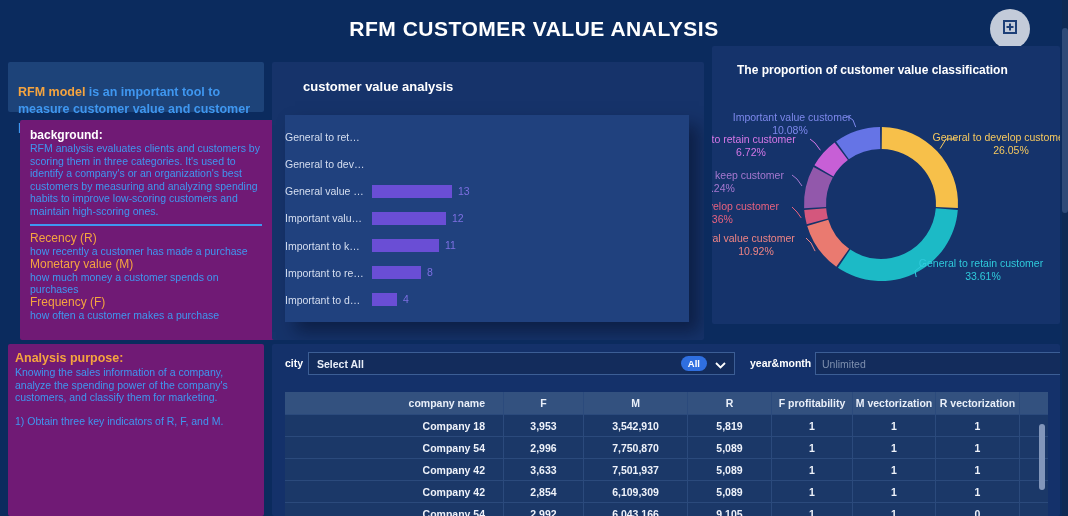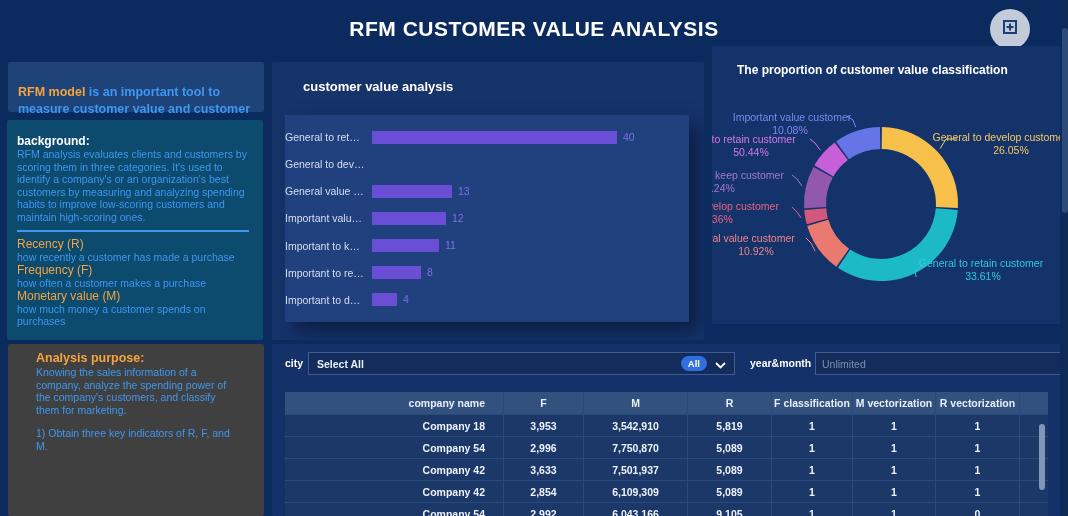--- a/index.html
+++ b/index.html
@@ -12,22 +12,22 @@
     color:#ffffff; font-size:21px; font-weight:bold; letter-spacing:.5px; }
   .expand-btn { position:absolute; top:9px; right:38px; width:40px; height:40px; border-radius:50%;
     background:#c3cbd9; display:flex; align-items:center; justify-content:center; cursor:pointer; }
 
   
   .page-scrollbar { position:absolute; right:0; top:0; width:6px; height:516px; background:#0e2a55; }
   .page-scrollbar .thumb { position:absolute; top:28px; left:0; width:6px; height:185px; background:#2e4a78; border-radius:3px; }
 
   .panel { position:absolute; border-radius:2px; }
   .p-intro    { left:8px;  top:62px;  width:256px; height:50px;  background:#1d4379; padding:22px 10px; }
-  .p-back     { left:7px;  top:120px; width:256px; height:220px; background:#0c4a6e; padding:14px 10px; overflow:hidden; }
-  .p-analysis { left:8px;  top:344px; width:256px; height:172px; background:#404040; padding:7px 28px; overflow:hidden; }
+  .p-back     { left:20px;  top:120px; width:256px; height:220px; background:#701a75; padding:8px 10px; overflow:hidden; }
+  .p-analysis { left:8px;  top:344px; width:256px; height:172px; background:#701a75; padding:7px 7px; overflow:hidden; }
   .p-bar      { left:272px; top:62px; width:432px; height:278px; background:#16336a; overflow:hidden; }
   .p-donut    { left:712px; top:46px; width:348px; height:278px; background:#15336b; overflow:hidden; }
   .p-bottom   { left:272px; top:344px; width:788px; height:172px; background:#14316a; overflow:hidden; }
 
   
   .intro-text { font-size:12.5px; line-height:17px; font-weight:bold; color:#3f97f0; }
   .orange { color:#f5a43f; }
   .azure  { color:#3f97f0; }
   .white-h { color:#ffffff; font-weight:bold; font-size:12px; }
   .body-txt { color:#3f97f0; font-size:10.5px; line-height:12.5px; }
@@ -104,42 +104,41 @@
 
   <section class="panel p-back">
     <div class="white-h">background:</div>
     <p class="body-txt">RFM analysis evaluates clients and customers by scoring them in three categories. It's used to identify a company's or an organization's best customers by measuring and analyzing spending habits to improve low-scoring customers and maintain high-scoring ones.</p>
     <hr class="divider">
     <div>
       <div class="metric-term">Recency  (R)</div>
       <div class="metric-desc">how recently a customer has made a purchase</div>
     </div>
     <div>
+      <div class="metric-term">Monetary value  (M)</div>
+      <div class="metric-desc">how much money a customer spends on purchases</div>
+    </div>
+    <div>
       <div class="metric-term">Frequency  (F)</div>
       <div class="metric-desc">how often a customer makes a purchase</div>
-    </div>
-    <div>
-      <div class="metric-term">Monetary value  (M)</div>
-      <div class="metric-desc">how much money a customer spends on purchases</div>
     </div>
   </section>
 
   <section class="panel p-analysis">
     <div class="sec-h">Analysis purpose:</div>
     <p class="body-txt" style="margin-bottom:11px;">Knowing the sales information of a company, analyze the spending power of the company's customers, and classify them for marketing.</p>
     <p class="idea-item">1) Obtain three key indicators of R, F, and M.</p>
 
   </section>
 
   <section class="panel p-bar">
     <h2 class="chart-title">customer value analysis</h2>
     <div class="bar-box" id="bar-rows">
         <div class="bar-row">
           <div class="bar-cat">General to retain customer</div>
-          <div class="bar-track"><div class="bar-fill" style="width: 245px; background: rgb(106, 78, 213);"></div><span class="bar-val">40</span></div>
         </div>
         <div class="bar-row">
           <div class="bar-cat">General to develop customer</div>
         </div>
         <div class="bar-row">
           <div class="bar-cat">General value customer</div>
           <div class="bar-track"><div class="bar-fill" style="width: 80px; background: rgb(106, 78, 213);"></div><span class="bar-val">13</span></div>
         </div>
         <div class="bar-row">
           <div class="bar-cat">Important value customer</div>
@@ -183,21 +182,21 @@
         <div class="d-lbl" style="left: 299px; top: 98px; color: rgb(246, 201, 95);">26.05%</div>
         <div class="d-lbl" style="left: 269px; top: 211px; color: rgb(47, 202, 219);">General to retain customer</div>
         <div class="d-lbl" style="left: 271px; top: 224px; color: rgb(47, 202, 219);">33.61%</div>
         <div class="d-lbl" style="left: 27px; top: 186px; color: rgb(239, 132, 132);">General value customer</div>
         <div class="d-lbl" style="left: 44px; top: 199px; color: rgb(239, 132, 132);">10.92%</div>
         <div class="d-lbl" style="left: -4px; top: 154px; color: rgb(232, 98, 127);">Important to develop customer</div>
         <div class="d-lbl" style="left: 6px; top: 167px; color: rgb(232, 98, 127);">3.36%</div>
         <div class="d-lbl" style="left: 8px; top: 123px; color: rgb(166, 120, 208);">Important to keep customer</div>
         <div class="d-lbl" style="left: 8px; top: 136px; color: rgb(166, 120, 208);">9.24%</div>
         <div class="d-lbl" style="left: 18px; top: 87px; color: rgb(214, 120, 232);">Important to retain customer</div>
-        <div class="d-lbl" style="left: 39px; top: 100px; color: rgb(214, 120, 232);">50.44%</div>
+        <div class="d-lbl" style="left: 39px; top: 100px; color: rgb(214, 120, 232);">6.72%</div>
         <div class="d-lbl" style="left: 80px; top: 65px; color: rgb(125, 136, 236);">Important value customer</div>
         <div class="d-lbl" style="left: 78px; top: 78px; color: rgb(125, 136, 236);">10.08%</div>
       </div>
   </section>
 
   <section class="panel p-bottom">
     <span class="flt-label city-label">city</span>
     <div class="select-box">
       <span class="select-value">Select All</span>
       <span class="all-pill">All</span>
@@ -222,21 +221,21 @@
         </svg>
       </span>
     </div>
 
     <div class="table-wrap" id="data-table">
         <div class="t-row t-head">
           <div class="t-cell first">company name</div>
           <div class="t-cell">F</div>
           <div class="t-cell">M</div>
           <div class="t-cell">R</div>
-          <div class="t-cell">F classification</div>
+          <div class="t-cell">F profitability</div>
           <div class="t-cell">M vectorization</div>
           <div class="t-cell">R vectorization</div>
           <div class="t-cell last"></div>
         </div>
         <div class="t-row t-body-row">
           <div class="t-cell first">Company 18</div>
           <div class="t-cell">3,953</div>
           <div class="t-cell">3,542,910</div>
           <div class="t-cell">5,819</div>
           <div class="t-cell">1</div>

